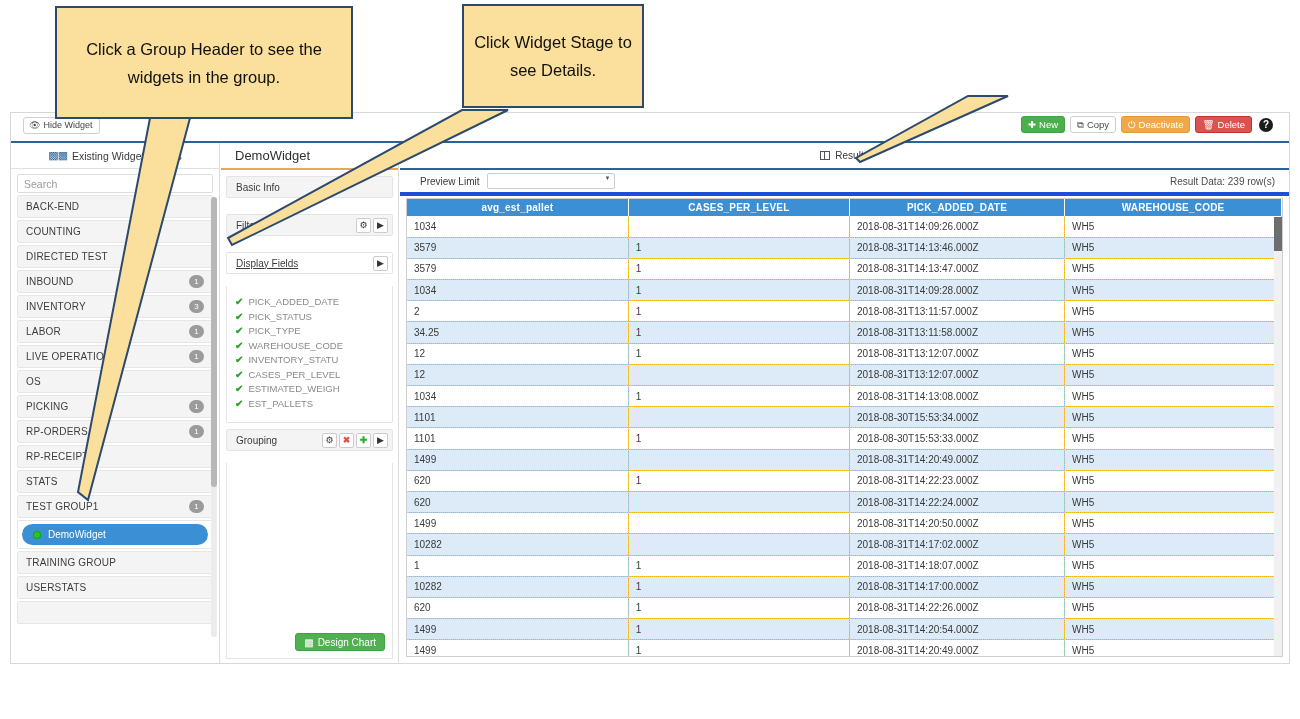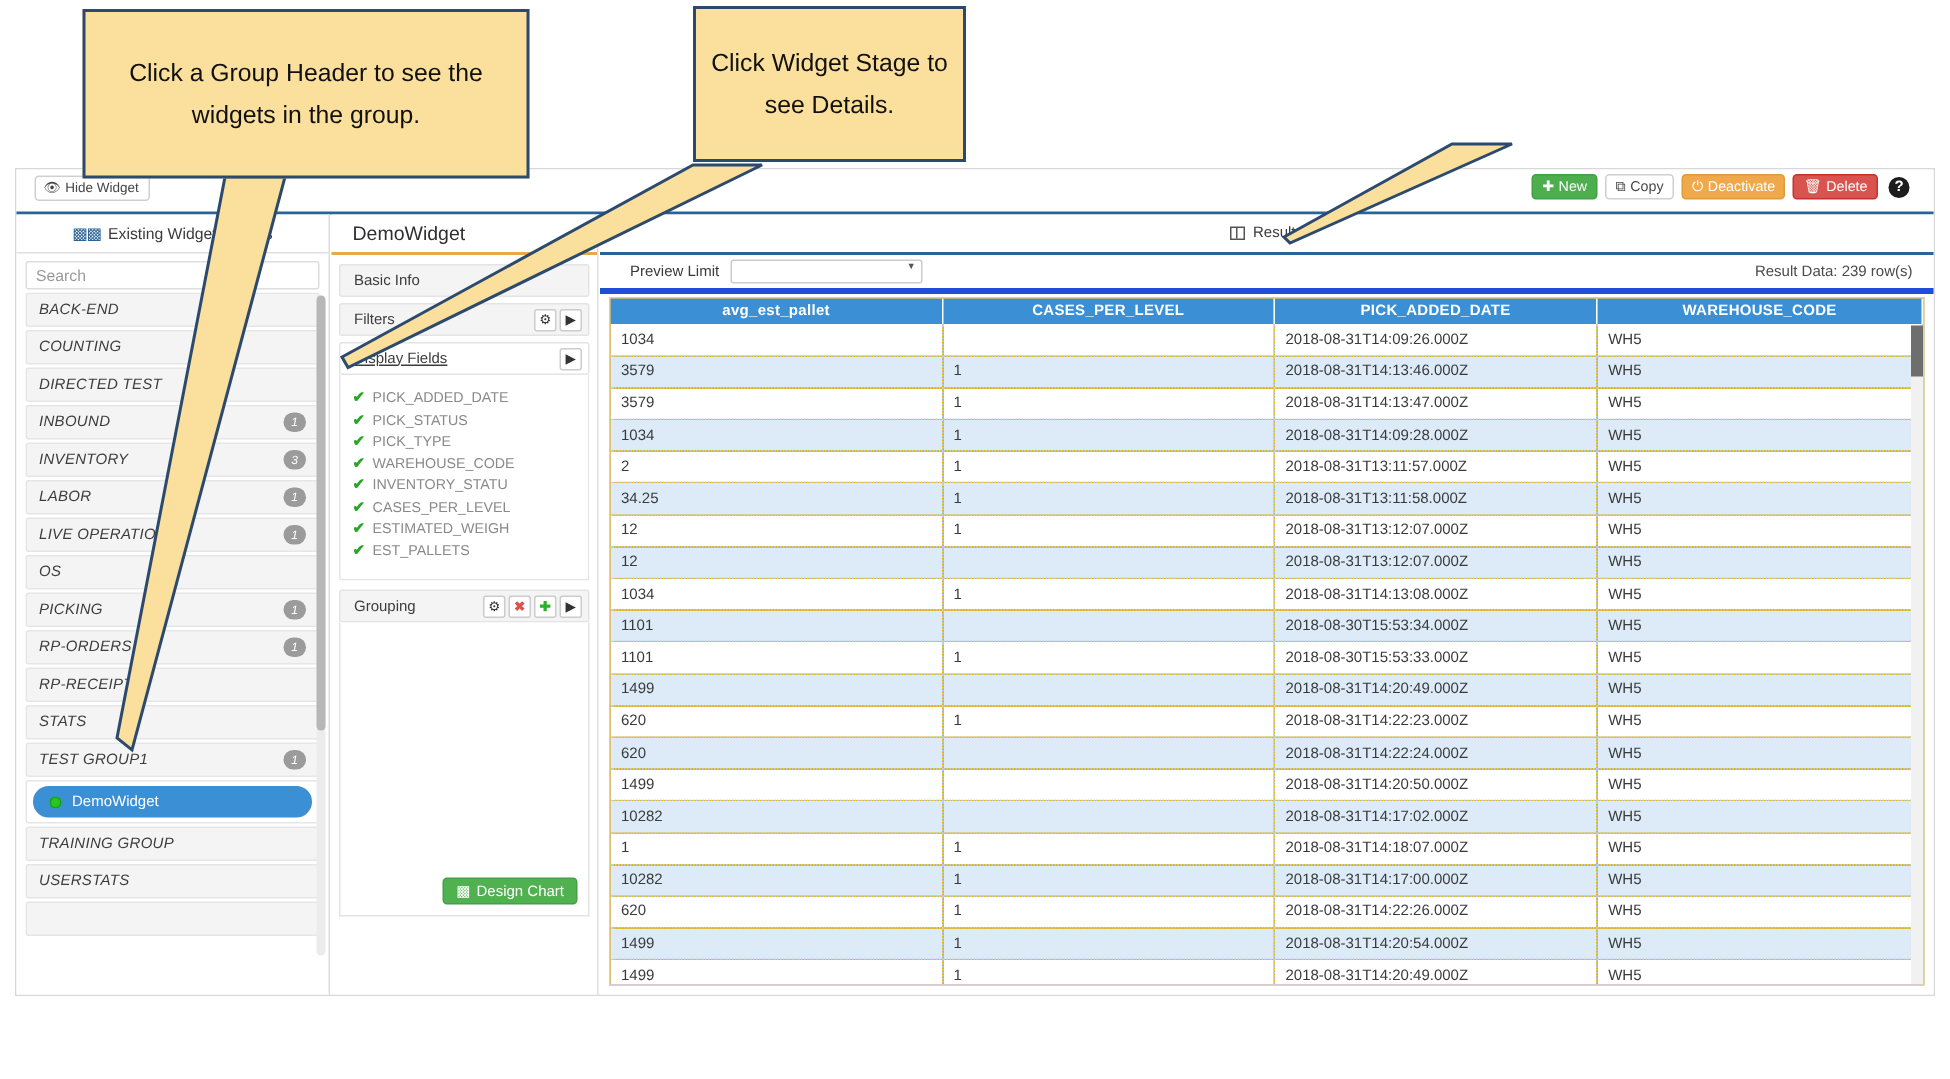--- a/index.html
+++ b/index.html
@@ -75,21 +75,20 @@
   }
   .group-scroll {
     position:absolute; left:0; right:0; top:52px; bottom:4px;
     overflow:hidden; padding:0 6px 0 6px;
   }
   .group-item {
     height:23px; margin-bottom:2px; background:#f4f4f4; border:1px solid #e6e6e6;
     border-radius:2px; display:flex; align-items:center;
     padding:0 8px; font-size:10px; color:#3d3d3d; letter-spacing:.2px;
     justify-content:space-between;
-    font-style:italic;
   }
   .group-badge {
     min-width:15px; height:13px; border-radius:7px; background:#9b9b9b;
     color:#fff; font-size:8px; display:flex; align-items:center;
     justify-content:center; padding:0 4px;
   }
   .widget-row {
     height:29px; margin-bottom:2px; background:#fff; border:1px solid #e6e6e6;
     border-radius:2px; display:flex; align-items:center; padding:0 4px;
   }
@@ -115,21 +114,21 @@
     background:#fff; border-right:1px solid #ddd;
   }
   .mid-title {
     height:27px; display:flex; align-items:center; padding-left:14px;
     font-size:13px; color:#2f2f2f; border-bottom:2px solid #e8a84c;
   }
   .mid-body { padding:6px 5px 0 5px; }
   .sect-bar {
     height:22px; background:#f4f4f4; border:1px solid #e4e4e4; border-radius:2px;
     display:flex; align-items:center; justify-content:space-between;
-    padding:0 4px 0 9px; font-size:10px; color:#3c3c3c; margin-bottom:4px;
+    padding:0 4px 0 9px; font-size:10px; color:#3c3c3c; margin-bottom:16px;
   }
   .sect-bar.white { background:#fff; }
   .sect-bar .lbl-underline { text-decoration:underline; }
   .mini-btns { display:flex; gap:2px; }
   .mini-btn {
     width:15px; height:15px; border:1px solid #ccc; border-radius:2px;
     background:#fff; font-size:9px; display:flex; align-items:center;
     justify-content:center; color:#333;
   }
   .mini-btn.red { color:#d9534f; font-weight:bold; }

